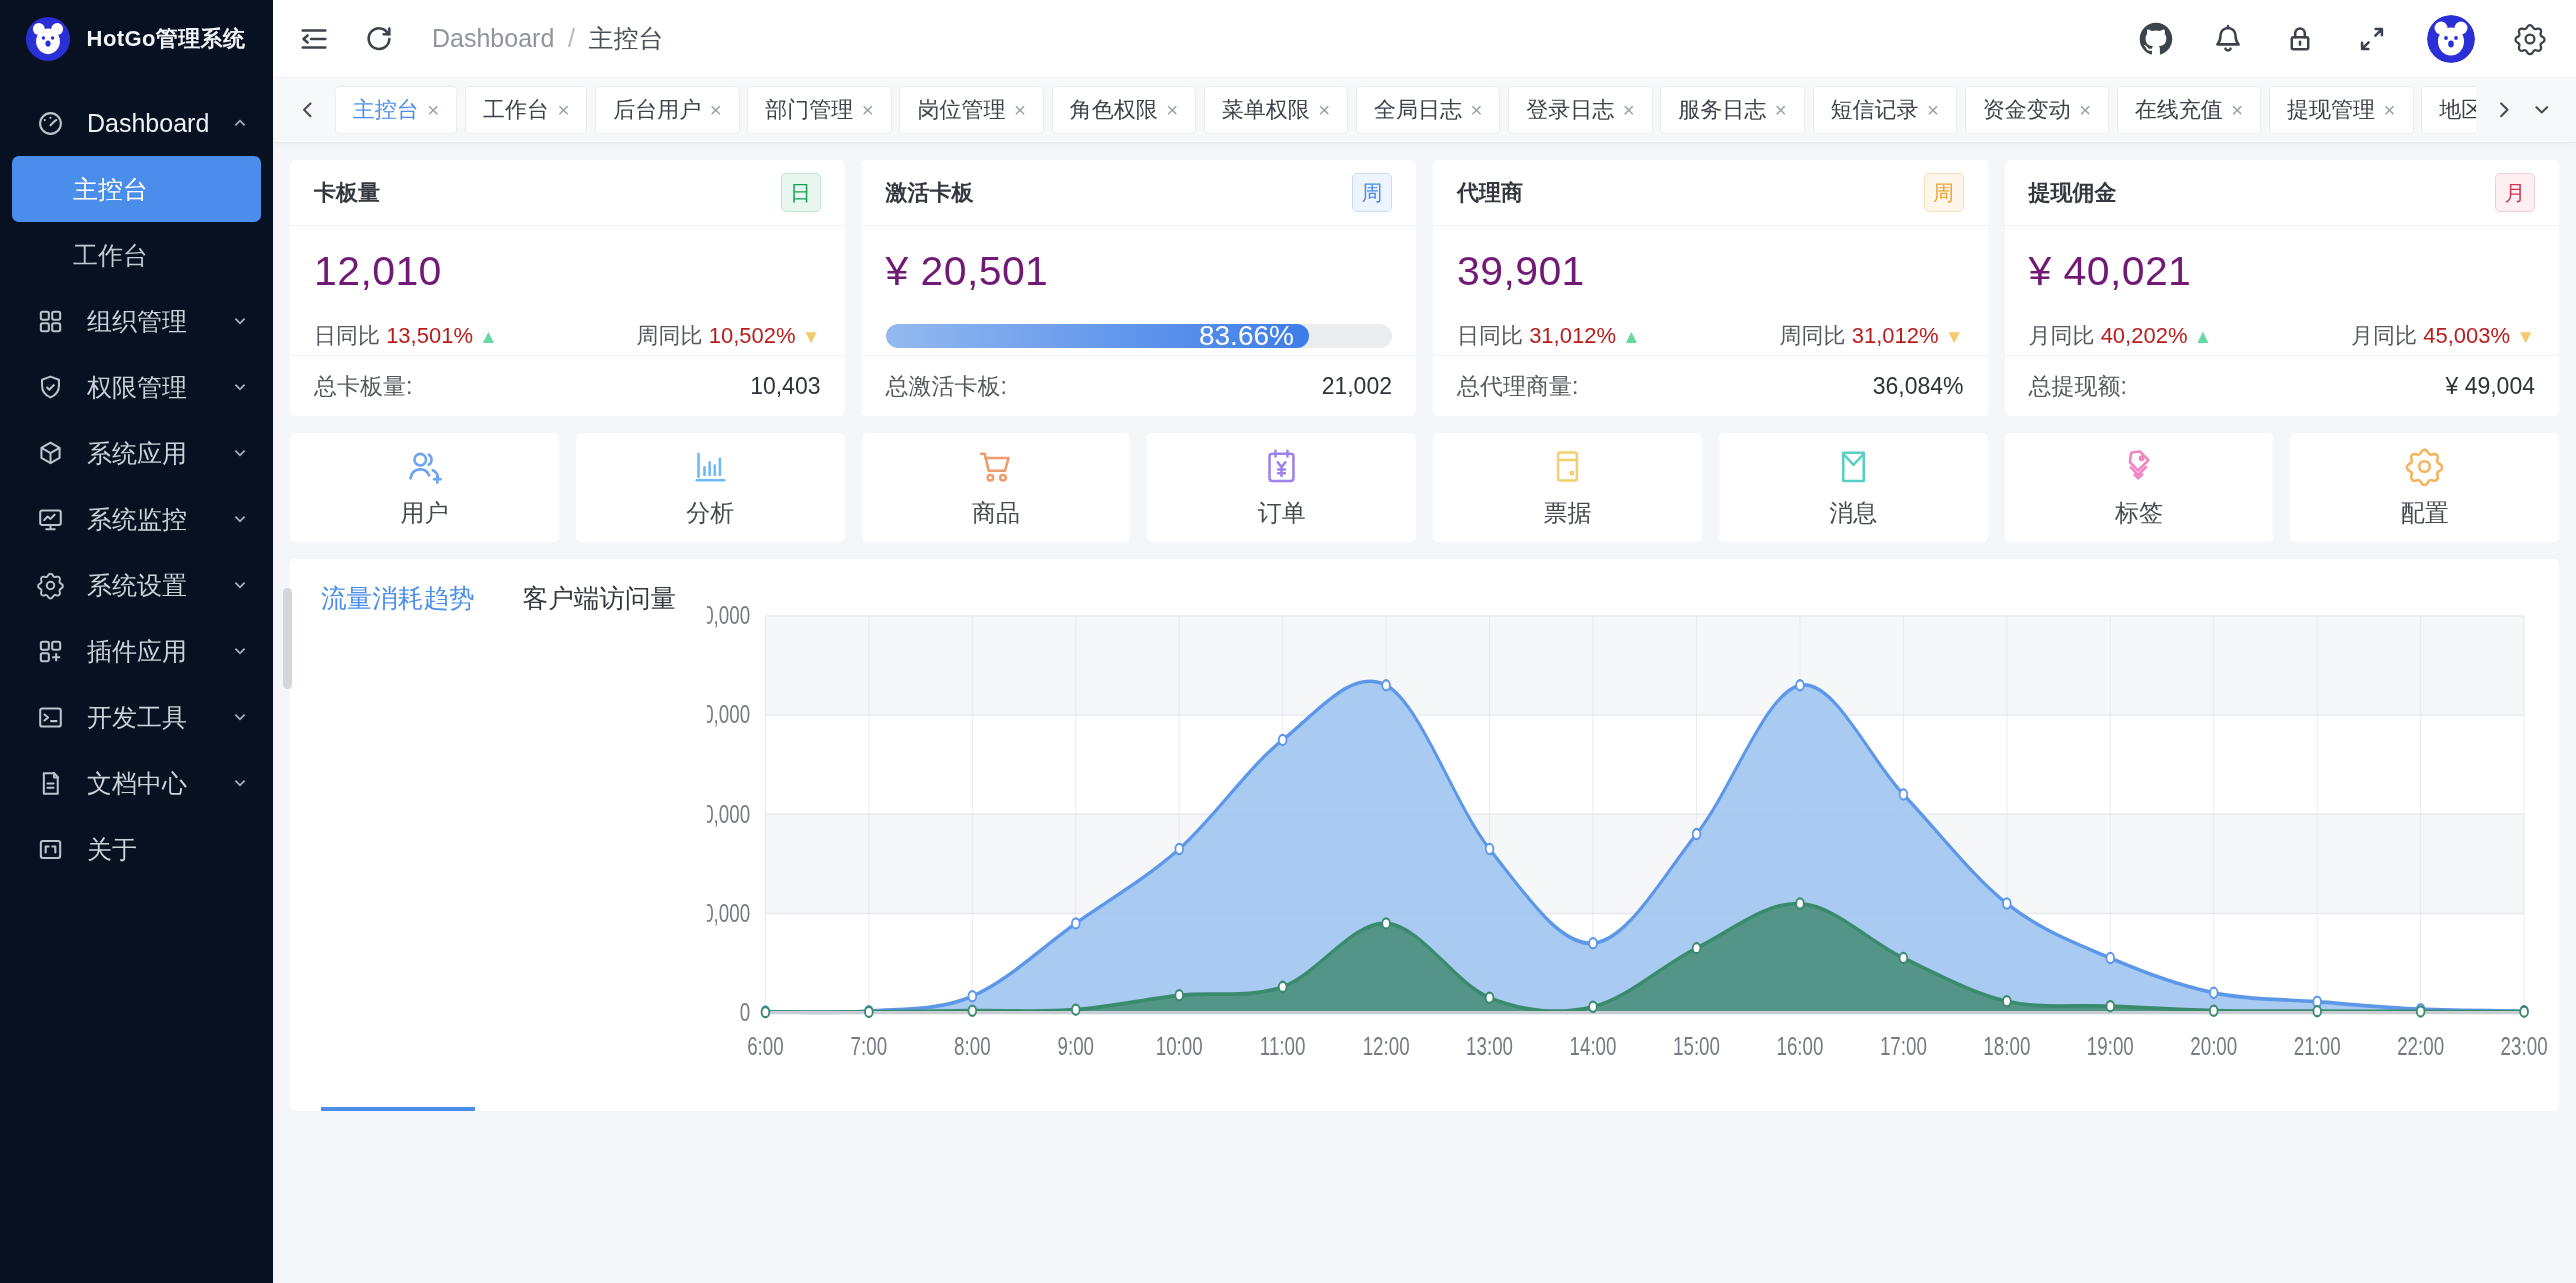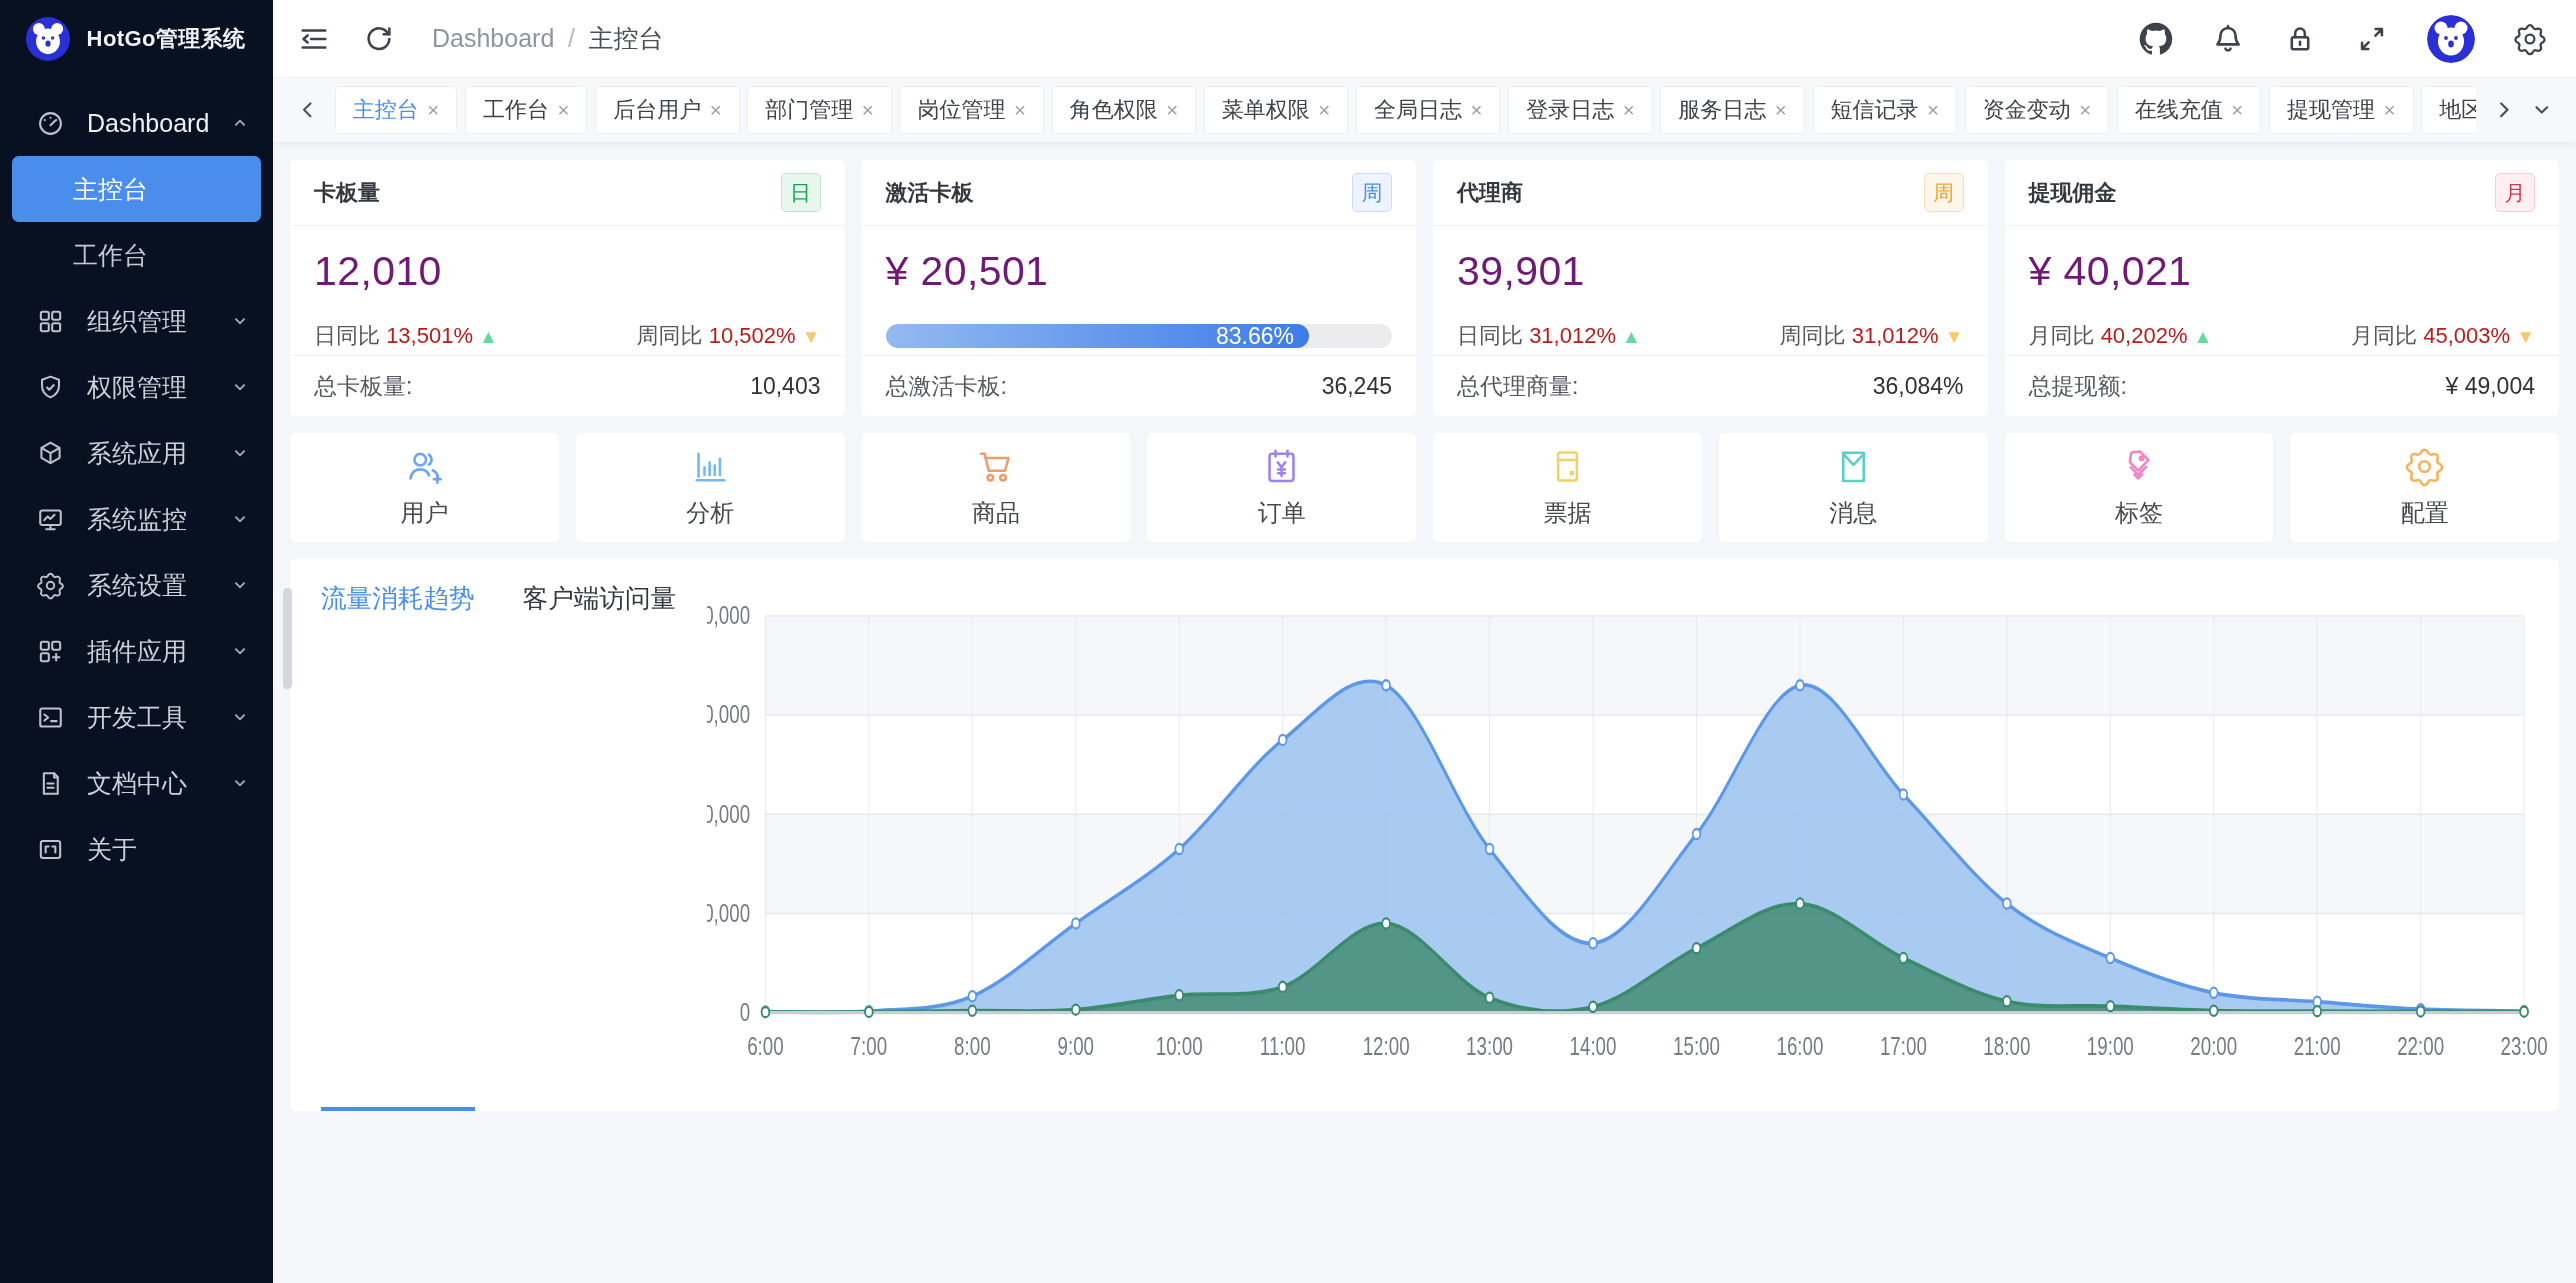--- a/index.html
+++ b/index.html
@@ -63,21 +63,21 @@
   .badge.blue   { color:#4b8ee9; background:#edf4fe; border:0.9px solid #c6dcf8; }
   .badge.orange { color:#e8a53c; background:#fdf6eb; border:0.9px solid #f5dfb8; }
   .badge.red    { color:#d03553; background:#fdeff2; border:0.9px solid #f3ccd6; }
   .sc-body { flex:1; padding:13.6px 24px 0 24px; }
   .big-num { font-size:41px; font-weight:500; color:#701a75; margin-top:8.5px; letter-spacing:0.4px; }
   .subs { display:flex; justify-content:space-between; margin-top:25.6px; font-size:22px; color:#55595f; }
   .subs .val { color:#b91c1c; }
   .tri-up { color:#66d9a0; font-size:19px; }
   .tri-down { color:#f2cb6e; font-size:19px; }
   .progress-wrap { margin-top:29px; height:24px; border-radius:12px; background:#ebecee; position:relative; overflow:hidden; }
-  .progress-fill { height:100%; border-radius:12px; background:linear-gradient(90deg,#93b9ef 0%,#3d7ce9 100%); display:flex; align-items:center; justify-content:flex-end; padding-right:15.3px; color:#ffffff; font-size:23px; }
+  .progress-fill { height:100%; border-radius:12px; background:linear-gradient(90deg,#93b9ef 0%,#3d7ce9 100%); display:flex; align-items:center; justify-content:flex-end; padding-right:15.3px; color:#ffffff; font-size:28px; }
   .sc-foot { border-top:0.9px solid #f1f2f5; height:61px; display:flex; align-items:center; justify-content:space-between; padding:0 24px; font-size:23px; }
   .sc-foot .fl { color:#55595f; }
   .sc-foot .fv { color:#2e3338; }
 
   
   .short-row { display:flex; gap:17px; margin-top:17px; }
   .short-card { flex:1; background:#ffffff; border-radius:5.1px; height:109px; display:flex; flex-direction:column; align-items:center; justify-content:center; gap:10.2px; cursor:pointer; }
   .sc-icon { width:41px; height:41px; }
   .short-label { font-size:24px; color:#44494f; }
 
@@ -448,21 +448,21 @@
         <div class="sc-body">
           <div class="big-num">¥ 20,501</div>
           <div class="progress-wrap">
             <div class="progress-fill" style="width: 83.66%;">
                 <span>83.66%</span>
               </div>
           </div>
         </div>
         <div class="sc-foot">
           <span class="fl">总激活卡板:</span>
-          <span class="fv">36,245</span>
+          <span class="fv">21,002</span>
         </div>
       </div>
 
       <div class="stat-card">
         <div class="sc-head">
           <span class="sc-title">代理商</span>
           <span class="badge orange">周</span>
         </div>
         <div class="sc-body">
           <div class="big-num">39,901</div>

